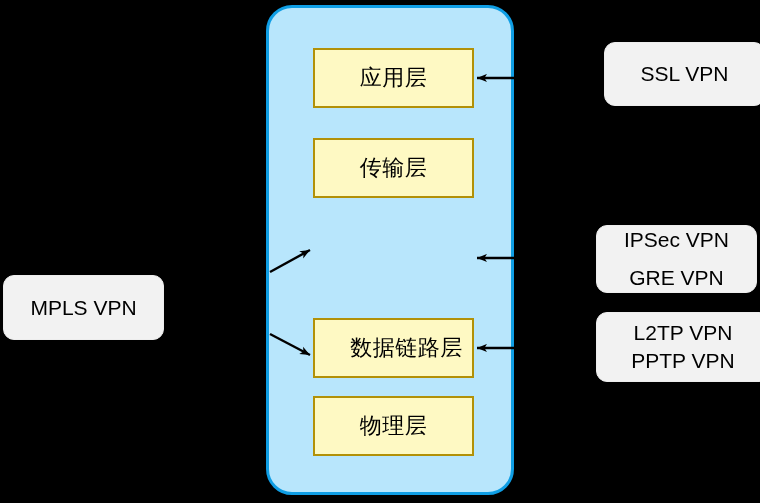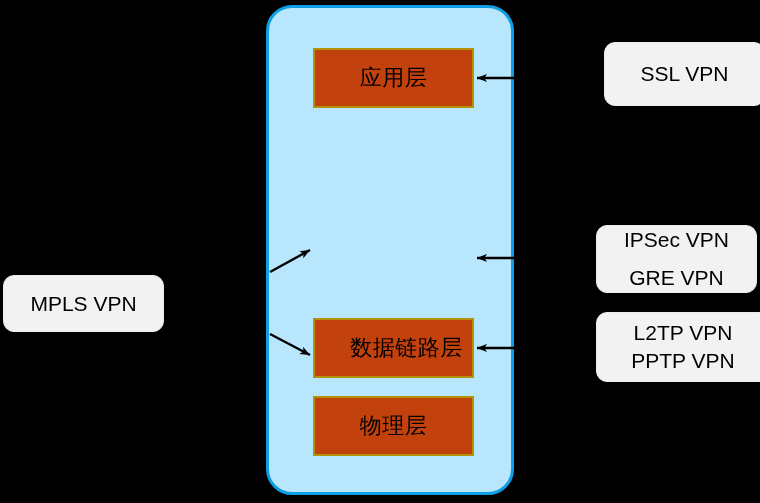--- a/index.html
+++ b/index.html
@@ -28,21 +28,21 @@
     border-radius: 26px;
     box-sizing: border-box;
   }
 
   
   .layer-box {
     position: absolute;
     left: 313px;
     width: 161px;
     height: 60px;
-    background: #c2410c;
+    background: #fef9c3;
     border: 2px solid #b29107;
     box-sizing: border-box;
     display: flex;
     align-items: center;
     justify-content: center;
     color: #000000;
     font-size: 22px;
     line-height: 1;
     letter-spacing: 0.5px;
   }
@@ -63,21 +63,21 @@
     flex-direction: column;
     align-items: center;
     justify-content: center;
     color: #000000;
     font-size: 21px;
     line-height: 1.32;
   }
   .vpn-ssl   { left: 596px; top: 42px;  width: 161px; height: 64px; margin-left: 8px; }
   .vpn-ipsec { left: 596px; top: 225px; width: 161px; height: 68px; justify-content: space-between; }
   .vpn-l2tp  { left: 596px; top: 312px; width: 174px; height: 70px; }
-  .vpn-mpls  { left: 3px;   top: 275px; width: 161px; height: 57px; }
+  .vpn-mpls  { left: 3px;   top: 275px; width: 161px; height: 65px; }
   .vpn-box .line { white-space: nowrap; }
 
   
   .arrows {
     position: absolute;
     left: 0;
     top: 0;
     width: 760px;
     height: 503px;
     pointer-events: none;
@@ -85,20 +85,23 @@
 </style>
 </head>
 <body>
 
 <div id="canvas">
 
   <div class="stack-container"></div>
 
   <div class="layer-box layer-1">
     <span>应用层</span>
+  </div>
+  <div class="layer-box layer-2">
+    <span>传输层</span>
   </div>
   <div class="layer-box layer-4">
     <span>数据链路层</span>
   </div>
   <div class="layer-box layer-5">
     <span>物理层</span>
   </div>
 
   <div class="vpn-box vpn-ssl">
     <span class="line">SSL VPN</span>

